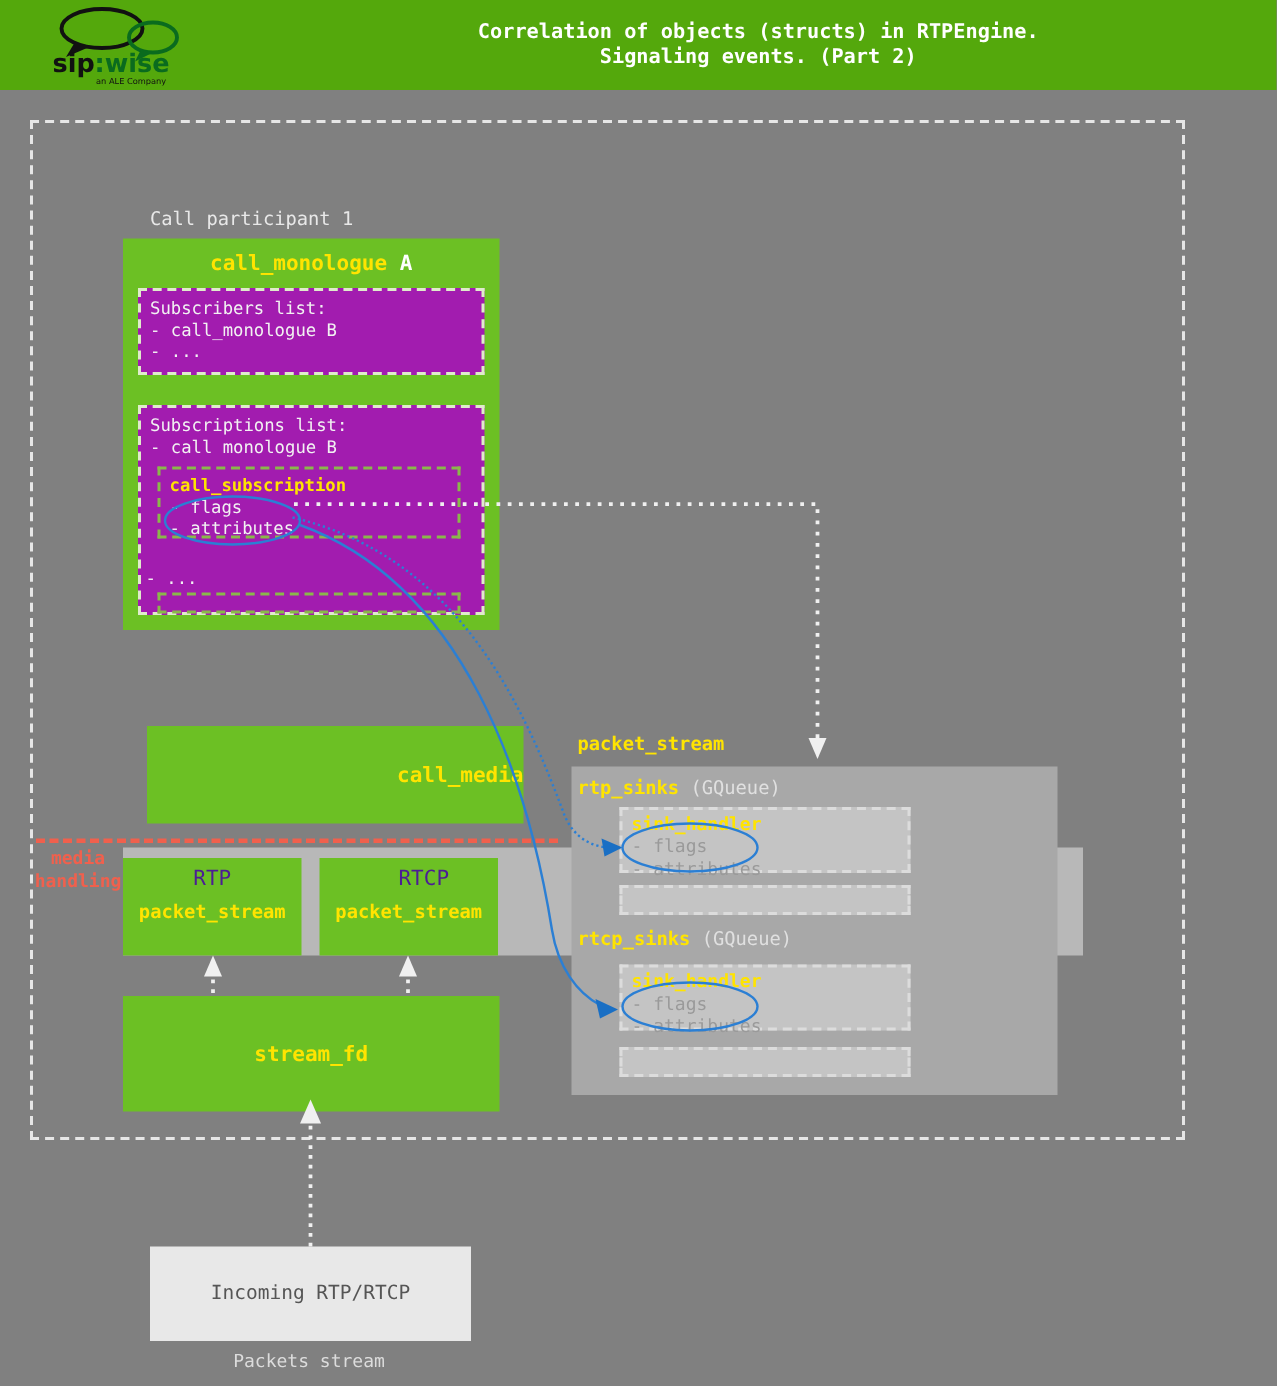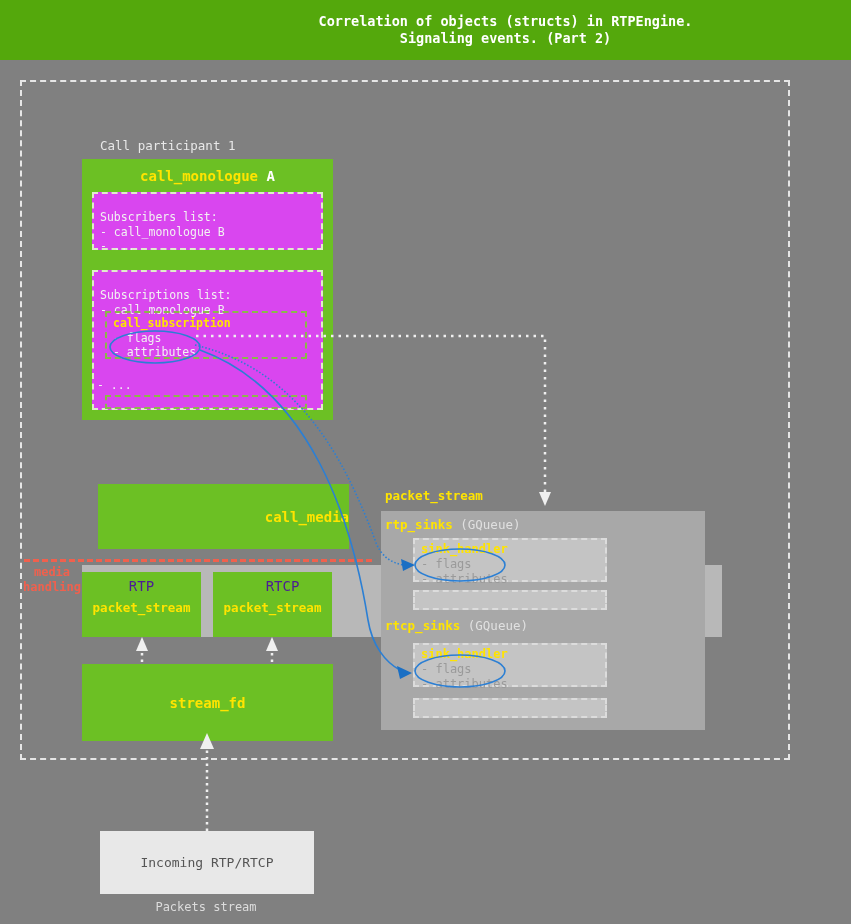--- a/index.html
+++ b/index.html
@@ -35,24 +35,24 @@
   .greenbox{
     position:absolute;background:#6cc024;box-sizing:border-box;
   }
   .box-title{
     color:#ffe400;font-size:14px;font-weight:bold;text-align:center;
     white-space:nowrap;
   }
   .box-title .plain{color:#ffffff;font-weight:bold;}
   
   .inner-dashed{
-    position:absolute;background:#d946ef;
+    position:absolute;background:#a21caf;
     border:2px dashed #dfeccb;box-sizing:border-box;
     color:#f2f2f2;font-size:11.5px;line-height:14.5px;
-    padding:16px 6px;
+    padding:4px 6px;
   }
   .inner-dashed-2{
     position:absolute;background:transparent;
     border:2px dashed #8ab84a;box-sizing:border-box;
     color:#f2f2f2;font-size:11.5px;line-height:14.5px;
     padding:3px 6px;
   }
   .yellow{color:#ffe400;font-weight:bold;}
   
   .media-band{
@@ -95,20 +95,31 @@
   .packets-label{
     position:absolute;left:0;top:900px;width:412px;text-align:center;
     color:#dcdcdc;font-size:12px;
   }
   svg.overlay{position:absolute;left:0;top:0;width:851px;height:924px;pointer-events:none;}
 </style>
 </head>
 <body>
 
 <div class="header">
+  <div class="logo">
+    <svg viewBox="0 0 96 54" width="96" height="54">
+      <ellipse cx="36" cy="16" rx="27" ry="13" fill="none" stroke="#111" stroke-width="2.6"></ellipse>
+      <path d="M18 25 L12 35 L26 29 Z" fill="#111"></path>
+      <ellipse cx="70" cy="22" rx="16" ry="10" fill="none" stroke="#0a6b1e" stroke-width="2.6"></ellipse>
+      <path d="M62 30 L58 38 L70 32 Z" fill="#0a6b1e"></path>
+      <text x="3" y="45" font-family="DejaVu Sans,sans-serif" font-size="17" font-weight="bold" fill="#111">sip</text>
+      <text x="31" y="45" font-family="DejaVu Sans,sans-serif" font-size="17" font-weight="bold" fill="#0a6b1e">:wise</text>
+      <text x="32" y="53" font-family="DejaVu Sans,sans-serif" font-size="5.5" fill="#111">an ALE Company</text>
+    </svg>
+  </div>
   <div class="header-title">
     <span>Correlation of objects (structs) in RTPEngine.</span>
     <span>Signaling events. (Part 2)</span>
   </div>
 </div>
 
 <div class="outer-dashed"></div>
 
 <div class="lbl" style="left:100px;top:138px;">Call participant 1</div>
 

